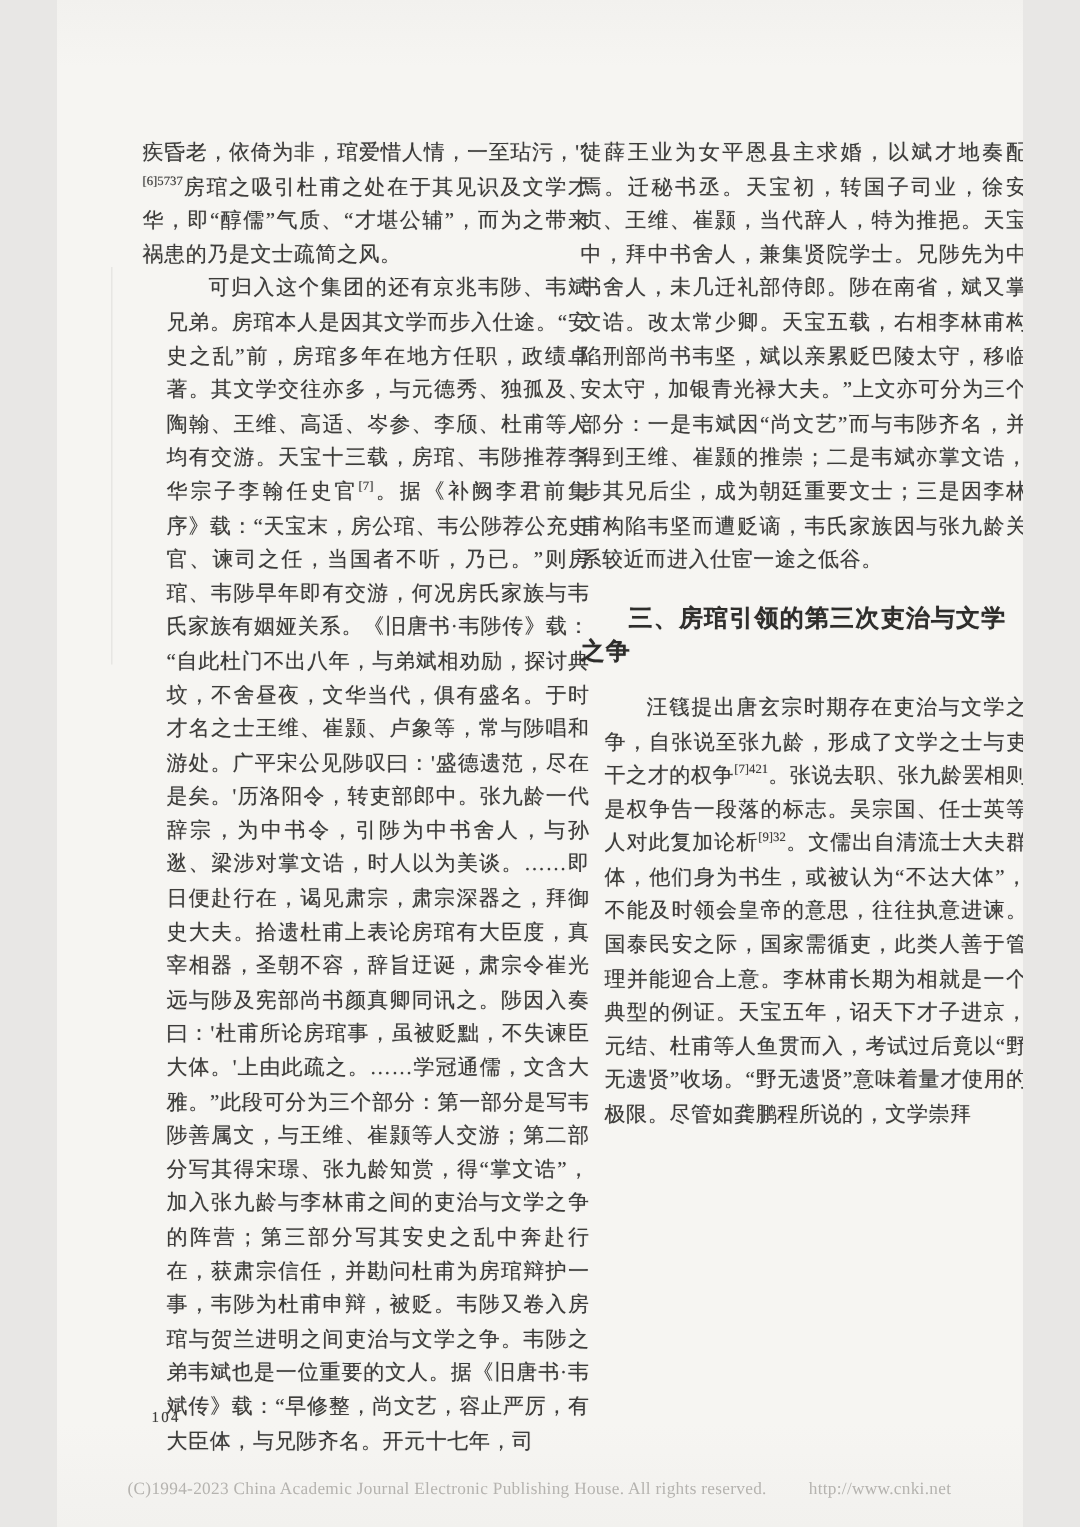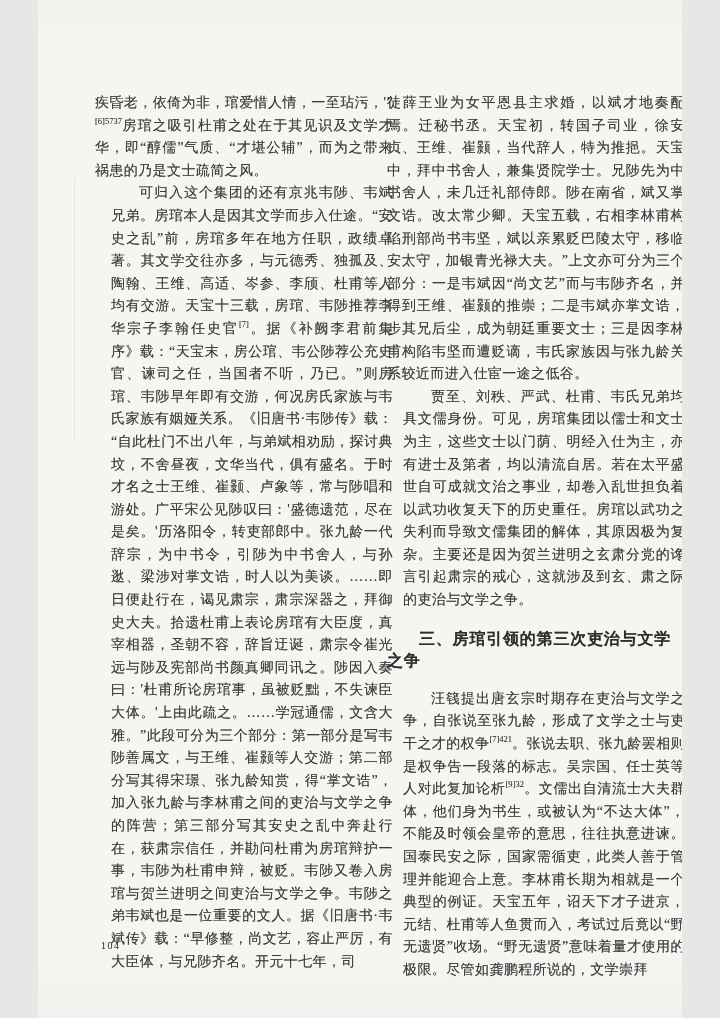--- a/index.html
+++ b/index.html
@@ -61,18 +61,20 @@
 <body>
 
 <div class="page">
   <div class="artifact-line"></div>
   <div class="col col-left" id="col-left">
       <p class="body">疾昏老，依倚为非，琯爱惜人情，一至玷污，'”<sup class="cite">[6]5737</sup>房琯之吸引杜甫之处在于其见识及文学才华，即“醇儒”气质、“才堪公辅”，而为之带来祸患的乃是文士疏简之风。</p>
       <p class="body indent">可归入这个集团的还有京兆韦陟、韦斌兄弟。房琯本人是因其文学而步入仕途。“安史之乱”前，房琯多年在地方任职，政绩卓著。其文学交往亦多，与元德秀、独孤及、陶翰、王维、高适、岑参、李颀、杜甫等人均有交游。天宝十三载，房琯、韦陟推荐李华宗子李翰任史官<sup class="cite">[7]</sup>。据《补阙李君前集序》载：“天宝末，房公琯、韦公陟荐公充史官、谏司之任，当国者不听，乃已。”则房琯、韦陟早年即有交游，何况房氏家族与韦氏家族有姻娅关系。《旧唐书·韦陟传》载：“自此杜门不出八年，与弟斌相劝励，探讨典坟，不舍昼夜，文华当代，俱有盛名。于时才名之士王维、崔颢、卢象等，常与陟唱和游处。广平宋公见陟叹曰：'盛德遗范，尽在是矣。'历洛阳令，转吏部郎中。张九龄一代辞宗，为中书令，引陟为中书舍人，与孙逖、梁涉对掌文诰，时人以为美谈。……即日便赴行在，谒见肃宗，肃宗深器之，拜御史大夫。拾遗杜甫上表论房琯有大臣度，真宰相器，圣朝不容，辞旨迂诞，肃宗令崔光远与陟及宪部尚书颜真卿同讯之。陟因入奏曰：'杜甫所论房琯事，虽被贬黜，不失谏臣大体。'上由此疏之。……学冠通儒，文含大雅。”此段可分为三个部分：第一部分是写韦陟善属文，与王维、崔颢等人交游；第二部分写其得宋璟、张九龄知赏，得“掌文诰”，加入张九龄与李林甫之间的吏治与文学之争的阵营；第三部分写其安史之乱中奔赴行在，获肃宗信任，并勘问杜甫为房琯辩护一事，韦陟为杜甫申辩，被贬。韦陟又卷入房琯与贺兰进明之间吏治与文学之争。韦陟之弟韦斌也是一位重要的文人。据《旧唐书·韦斌传》载：“早修整，尚文艺，容止严厉，有大臣体，与兄陟齐名。开元十七年，司</p>
     </div>
   <div class="col col-right" id="col-right">
       <p class="body">徒薛王业为女平恩县主求婚，以斌才地奏配焉。迁秘书丞。天宝初，转国子司业，徐安贞、王维、崔颢，当代辞人，特为推挹。天宝中，拜中书舍人，兼集贤院学士。兄陟先为中书舍人，未几迁礼部侍郎。陟在南省，斌又掌文诰。改太常少卿。天宝五载，右相李林甫构陷刑部尚书韦坚，斌以亲累贬巴陵太守，移临安太守，加银青光禄大夫。”上文亦可分为三个部分：一是韦斌因“尚文艺”而与韦陟齐名，并得到王维、崔颢的推崇；二是韦斌亦掌文诰，步其兄后尘，成为朝廷重要文士；三是因李林甫构陷韦坚而遭贬谪，韦氏家族因与张九龄关系较近而进入仕宦一途之低谷。</p>
-      <p class="body indent">贾至、刘秩、严武、杜甫、韦氏兄弟均具文儒身份。可见，房琯集团以儒士和文士为主，这些文士以门荫、明经入仕为主，亦有进士及第者，均以清流自居。若在太平盛世自可成就文治之事业，却卷入乱世担负着以武功收复天下的历史重任。房琯以武功之失利而导致文儒集团的解体，其原因极为复杂。主要还是因为贺兰进明之玄肃分党的谗言引起肃宗的戒心，这就涉及到玄、肃之际的吏治与文学之争。</p>
       <p class="heading">三、房琯引领的第三次吏治与文学之争</p>
       <p class="body indent">汪篯提出唐玄宗时期存在吏治与文学之争，自张说至张九龄，形成了文学之士与吏干之才的权争<sup class="cite">[7]421</sup>。张说去职、张九龄罢相则是权争告一段落的标志。吴宗国、任士英等人对此复加论析<sup class="cite">[9]32</sup>。文儒出自清流士大夫群体，他们身为书生，或被认为“不达大体”，不能及时领会皇帝的意思，往往执意进谏。国泰民安之际，国家需循吏，此类人善于管理并能迎合上意。李林甫长期为相就是一个典型的例证。天宝五年，诏天下才子进京，元结、杜甫等人鱼贯而入，考试过后竟以“野无遗贤”收场。“野无遗贤”意味着量才使用的极限。尽管如龚鹏程所说的，文学崇拜</p>
     </div>
   <div class="page-number">104</div>
+  <div class="footer">
+    <span>(C)1994-2023 China Academic Journal Electronic Publishing House. All rights reserved.</span><span class="url">http://www.cnki.net</span>
+  </div>
 </div>
 
 </body></html>

